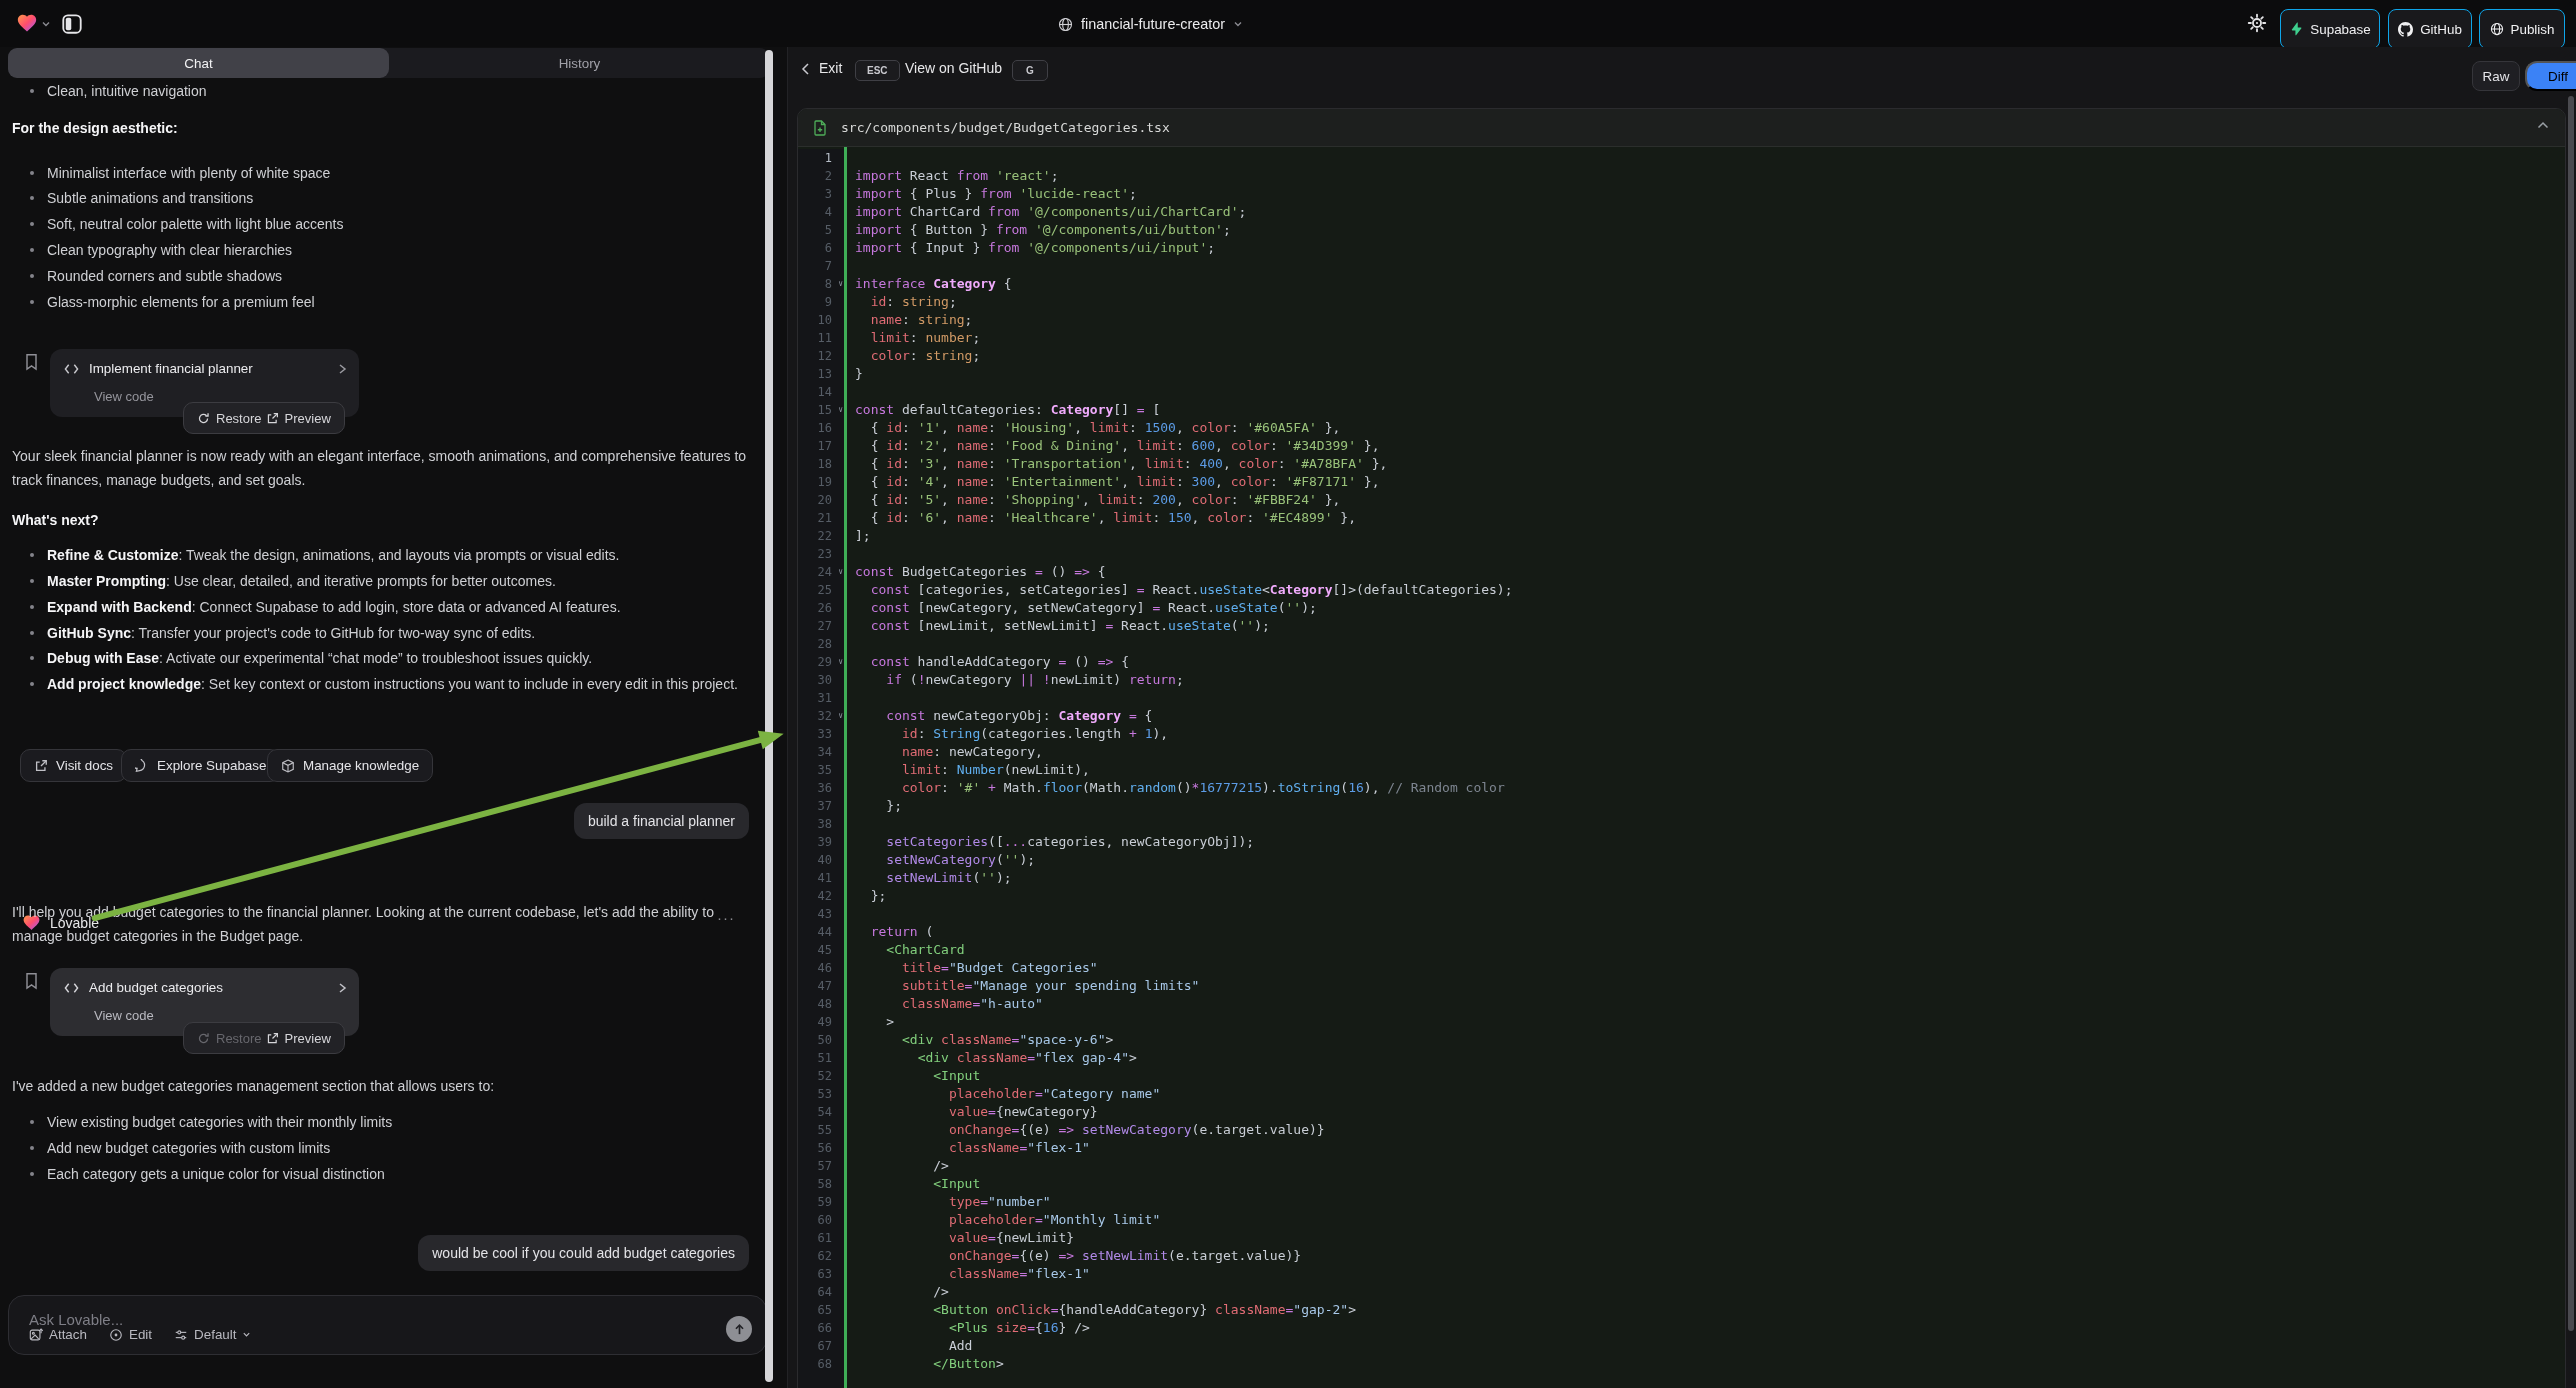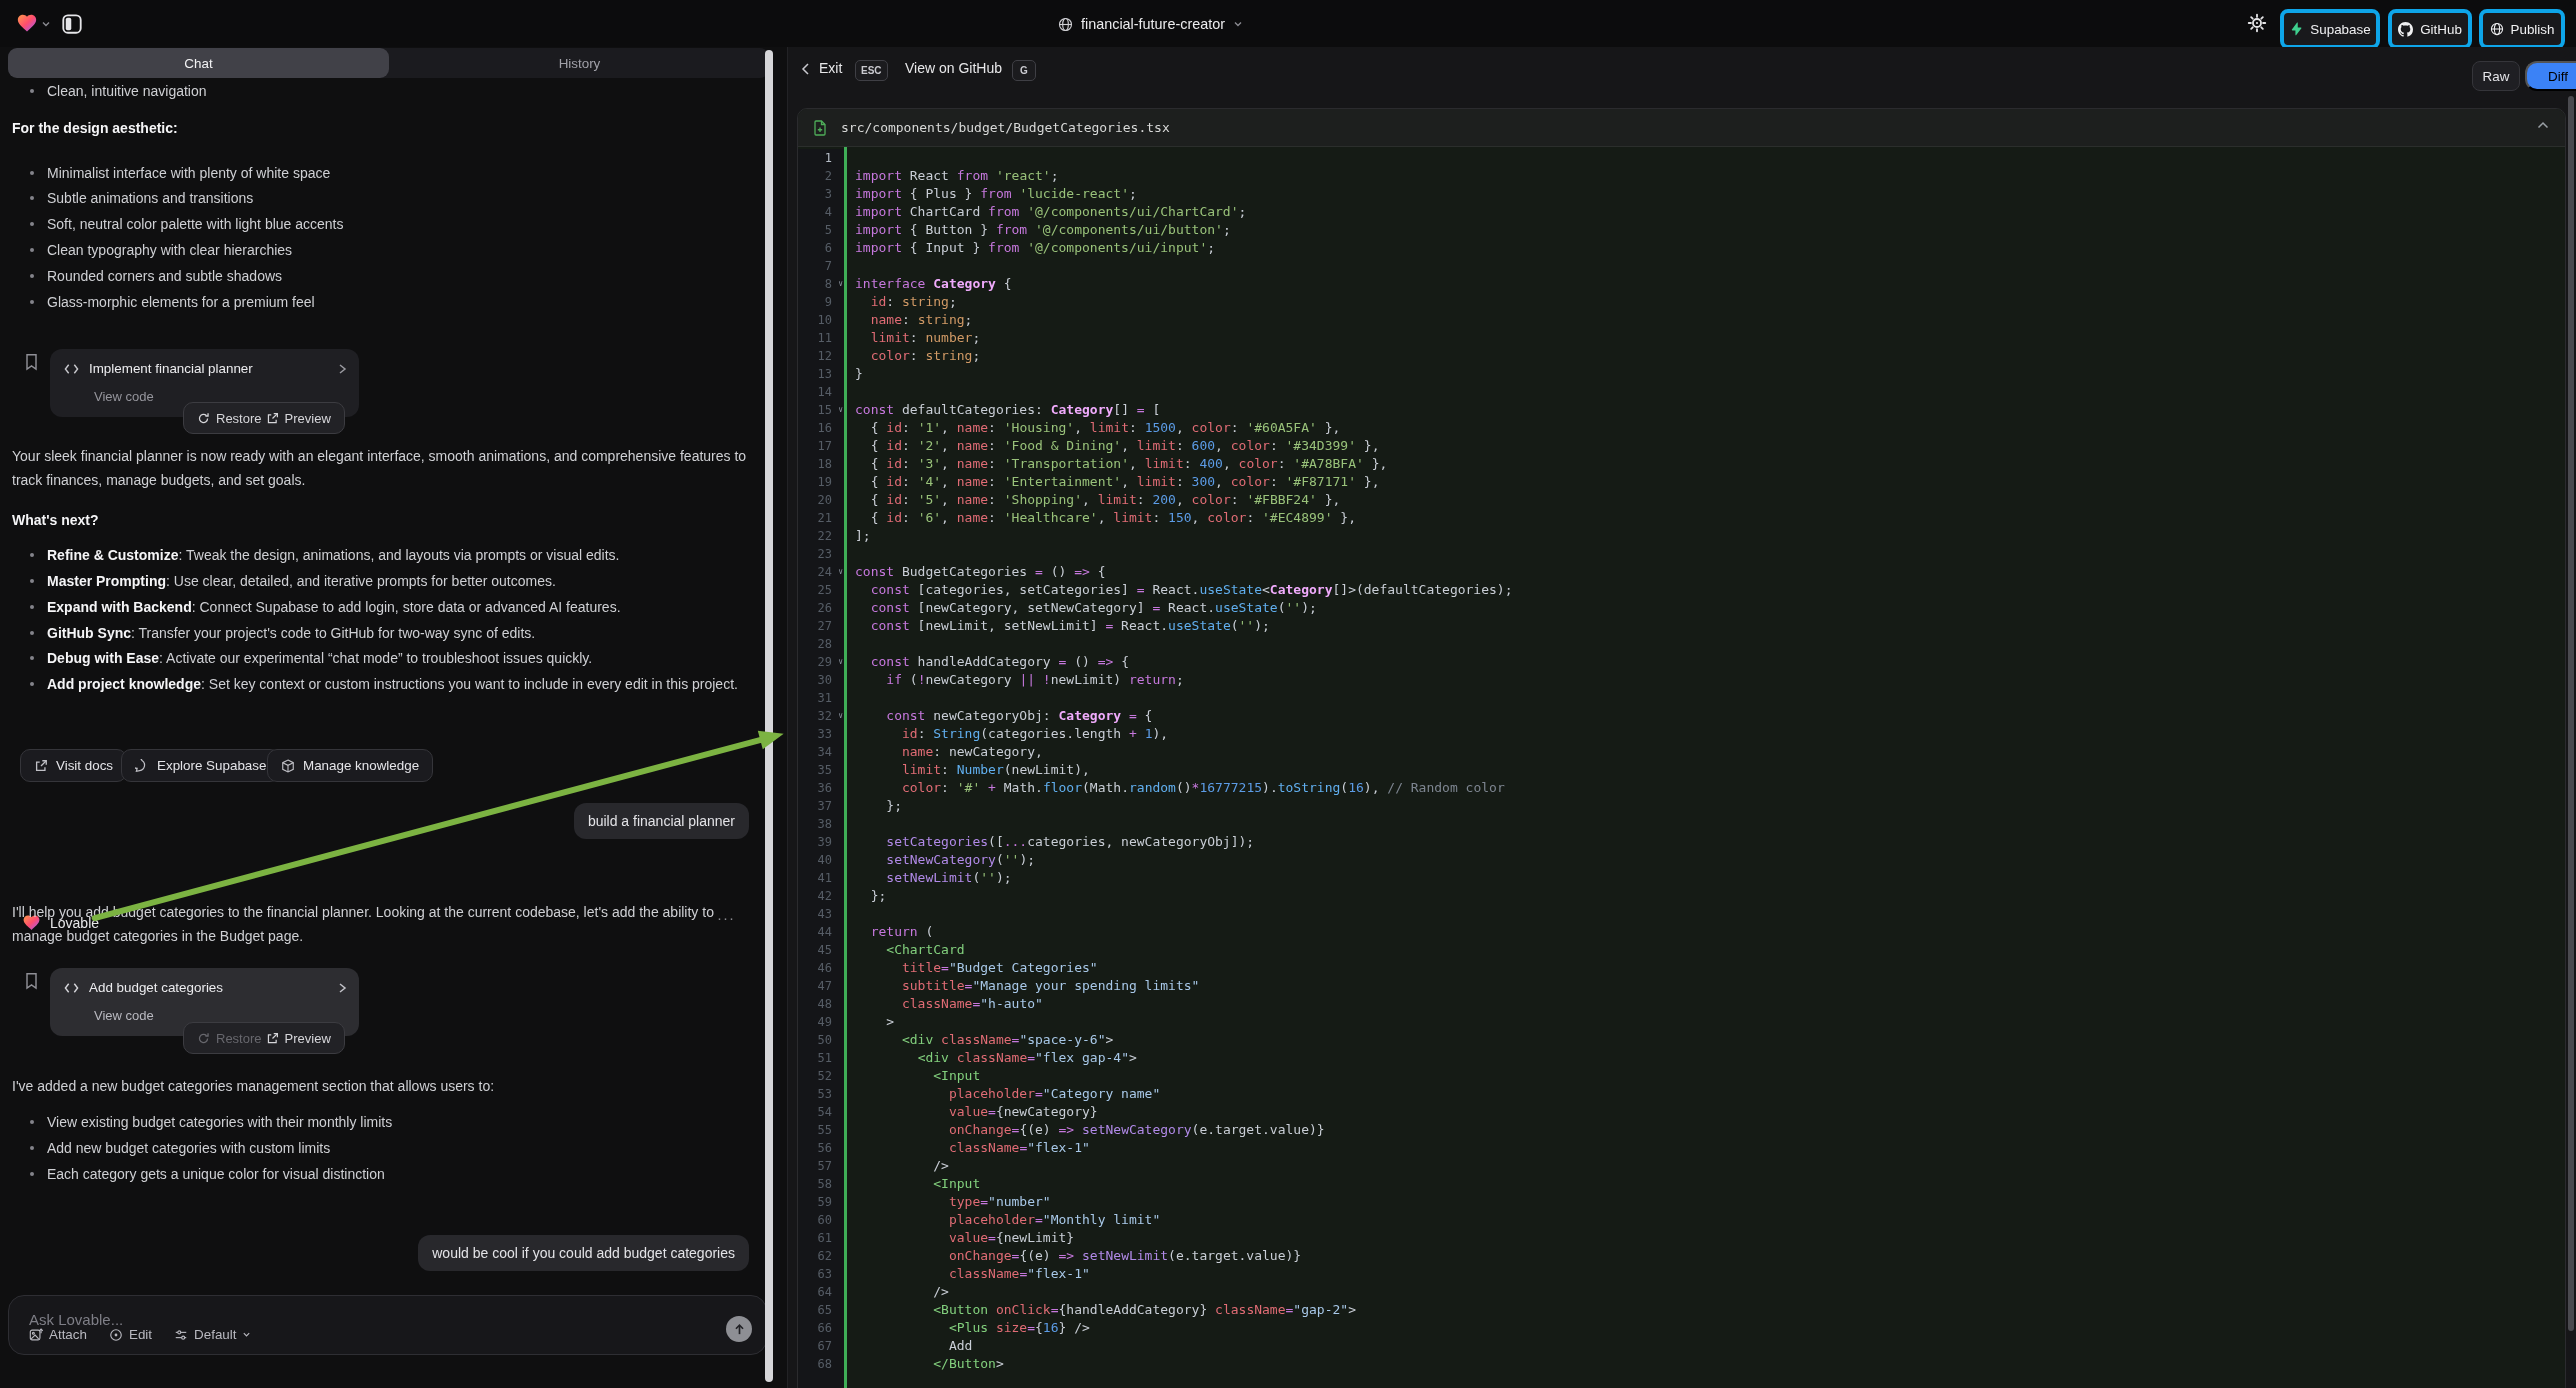--- a/index.html
+++ b/index.html
@@ -7,21 +7,21 @@
        font-family:"Liberation Sans",sans-serif;-webkit-font-smoothing:antialiased;}
   .abs{position:absolute;}
   svg{display:block;}
 
   
   #topbar{position:absolute;left:0;top:0;width:2576px;height:47px;background:#0c0c0d;}
   #panel-toggle{position:absolute;left:58px;top:10px;width:27px;height:27px;border-radius:7px;
      display:flex;align-items:center;justify-content:center;color:#e6e6e9;}
   #tb-center{position:absolute;left:1058px;top:12px;height:24px;display:flex;align-items:center;gap:8px;color:#ececee;}
   #tb-center .title{font-size:14.4px;}
-  .tb-btn{position:absolute;top:9px;height:40px;border:4px solid #0ea5e9;background:#19191c;border-radius:8px;
+  .tb-btn{position:absolute;top:9px;height:40px;border:1px solid #0ea5e9;background:#19191c;border-radius:8px;
      display:flex;align-items:center;justify-content:center;gap:7px;color:#f0f0f2;font-size:13.4px;box-sizing:border-box;}
 
   
   #chat-panel{position:absolute;left:0;top:47px;width:787px;height:1341px;background:#0f0f10;border-right:1px solid #232326;}
   #tabs{position:absolute;left:8px;top:1px;width:762px;height:30px;background:#1b1b1f;border-radius:10px;display:flex;padding:0;box-sizing:border-box;}
   .tab{flex:1;display:flex;align-items:center;justify-content:center;font-size:13.4px;color:#a0a0a8;border-radius:9px;}
   .tab.active{background:#414148;color:#f2f2f4;}
 
   .chat-li{position:absolute;left:27px;width:703px;font-size:14px;line-height:26px;color:#cfd0d4;padding-left:20px;box-sizing:content-box;}
   .chat-li::before{content:'';position:absolute;left:3px;top:11px;width:4px;height:4px;border-radius:50%;background:#83838b;}
@@ -54,21 +54,21 @@
   #composer .crow{position:absolute;left:20px;bottom:12px;display:flex;align-items:center;gap:22px;color:#b9b9c0;font-size:13.4px;}
   #composer .citem{display:flex;align-items:center;gap:6px;}
   #send-btn{position:absolute;right:14px;bottom:12px;width:26px;height:26px;border-radius:50%;background:#8e8f94;
      display:flex;align-items:center;justify-content:center;color:#222226;}
 
   #chat-scrollbar{position:absolute;left:765px;top:3px;width:8px;height:1332px;border-radius:4px;background:#d6d6d9;}
 
   
   #code-panel{position:absolute;left:788px;top:47px;width:1788px;height:1341px;background:#161618;}
   #code-head-row{position:absolute;left:0;top:5px;width:100%;height:36px;color:#e8e8ea;font-size:14px;}
-  .kbadge{display:inline-flex;align-items:center;justify-content:center;height:19px;min-width:12px;padding:0 5px;
+  .kbadge{display:inline-flex;align-items:center;justify-content:center;height:19px;min-width:12px;padding:0 11px;
      border:1px solid #3f3f45;background:#1b1b1e;border-radius:5px;font-size:10px;color:#c9c9cf;font-weight:bold;}
   #btn-raw{position:absolute;left:1684px;top:9px;width:48px;height:30px;border:1px solid #35353a;background:#1f1f23;border-radius:8px;
      display:flex;align-items:center;justify-content:center;font-size:13.4px;color:#e4e4e8;box-sizing:border-box;}
   #btn-diff{position:absolute;left:1737px;top:9px;width:66px;height:30px;background:#3b82f6;border-radius:12px;
      display:flex;align-items:center;justify-content:center;font-size:13.4px;color:#000000;}
 
   #code-card{position:absolute;left:9px;top:61px;width:1769px;height:1281px;border:1px solid #2b2b2e;border-radius:10px 10px 0 0;
      background:#151b15;box-sizing:border-box;overflow:hidden;}
   #file-header{position:absolute;left:0;top:0;width:100%;height:38px;background:#1d1f1e;border-bottom:1px solid #2b2e2c;
      display:flex;align-items:center;box-sizing:border-box;}

